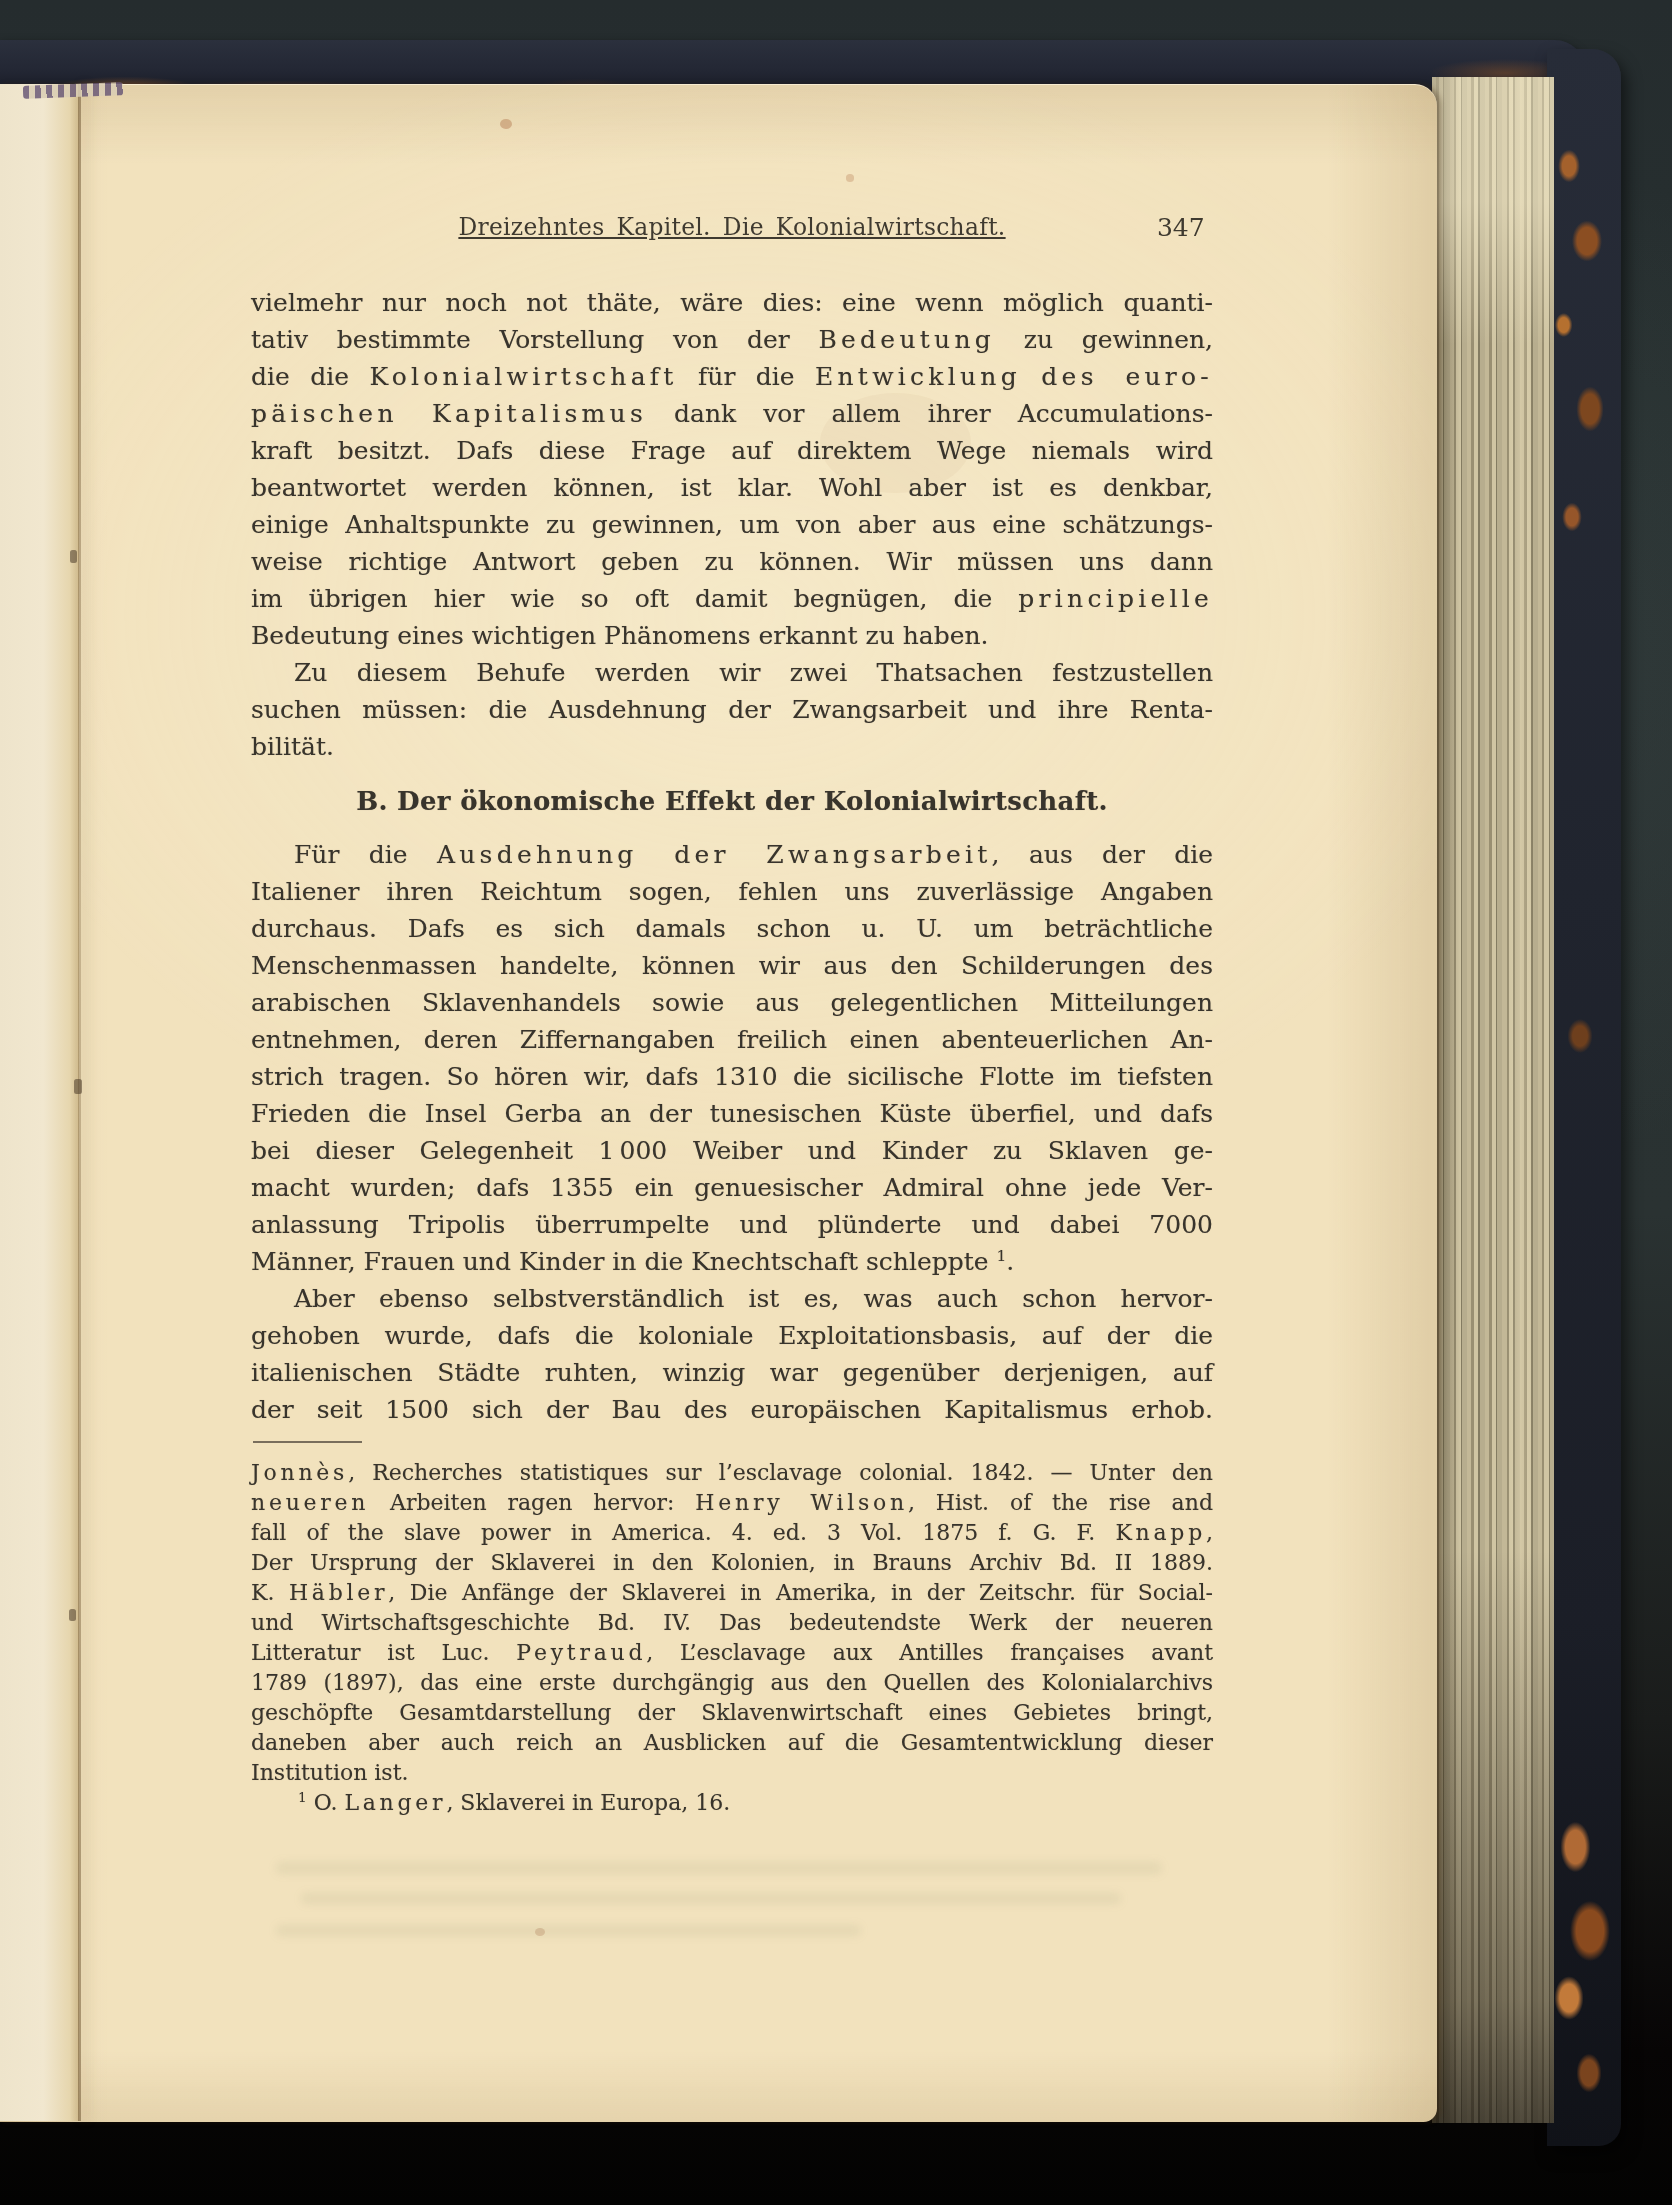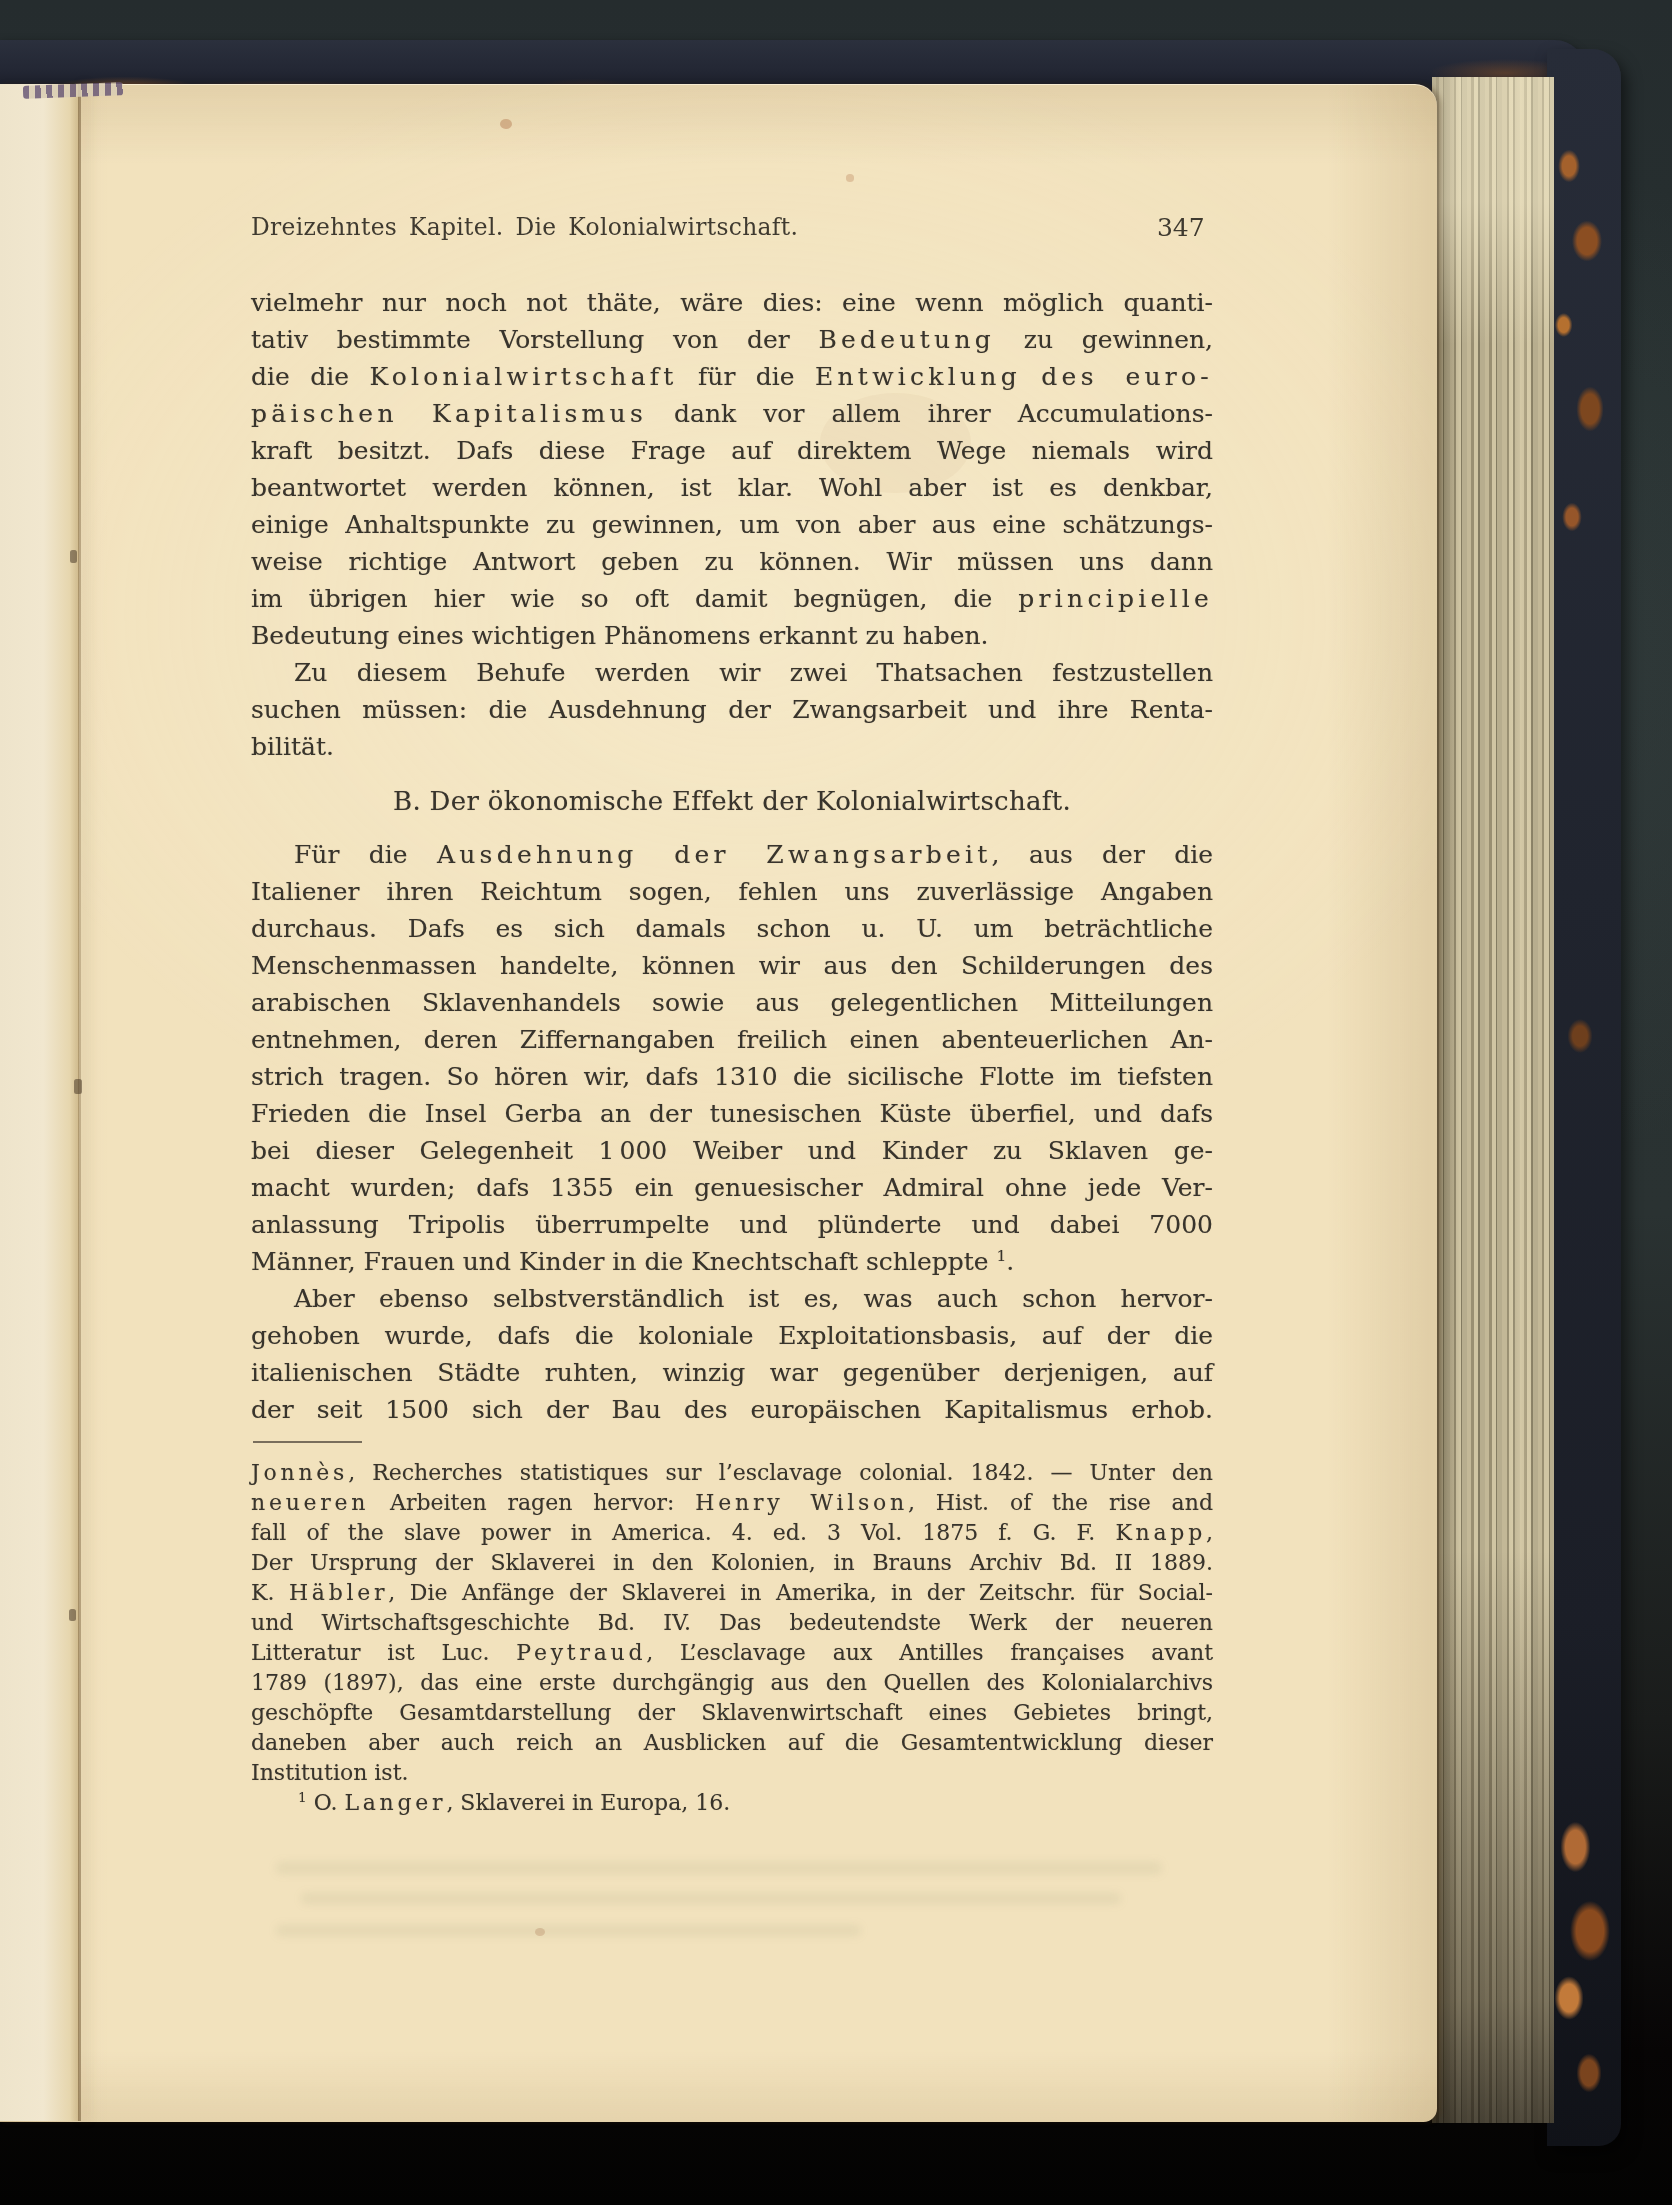--- a/index.html
+++ b/index.html
@@ -64,29 +64,29 @@
   .fold-line{position:absolute;left:78px;top:84px;width:3.3px;height:2037px;
     background:linear-gradient(180deg, rgba(110,85,50,.55), rgba(110,85,50,.30) 40%, rgba(110,85,50,.55));
     box-shadow:5px 0 11.7px rgba(120,90,50,.25);}
   .speck{position:absolute;background:#4a3b28;border-radius:2.5px;opacity:.55;}
   .stain{position:absolute;border-radius:50%;}
   .ghost{position:absolute;background:rgba(118,128,92,.10);border-radius:6.7px;filter:blur(4.2px);}
 
   
   .text-area{position:absolute;left:251px;top:211px;width:962px;color:#38342c;}
   .header-row{position:relative;height:33px;line-height:33px;font-size:23.4px;color:#3f3a30;}
-  .running-title{text-align:left;letter-spacing:0.3px;word-spacing:4.2px;}
+  .running-title{text-align:center;letter-spacing:0.3px;word-spacing:4.2px;text-decoration:underline;}
   .page-num{position:absolute;right:8.4px;top:0;font-size:25px;text-align:right;}
   .body-text{margin-top:40px;font-size:25px;text-shadow:0 0 0.8px rgba(60,50,40,.35);}
   .bline{line-height:37px;text-align:justify;text-align-last:justify;}
   .bline.end{text-align-last:left;}
   .bline.ind{text-indent:43px;}
   .sp{letter-spacing:.17em;word-spacing:.12em;}
   .sup{vertical-align:super;font-size:.62em;line-height:0;}
-  .heading{margin:17.6px 0 16px;text-align:center;font-weight:400;font-size:26px;line-height:37px;letter-spacing:0.3px;}
+  .heading{margin:17.6px 0 16px;text-align:center;font-weight:700;font-size:26px;line-height:37px;letter-spacing:0.3px;}
   .fnsep{width:109px;height:2.5px;background:#5a5144;margin:13.4px 0 15px 1.7px;opacity:.8;}
   .footnote-text{font-size:22px;text-shadow:0 0 0.8px rgba(60,50,40,.3);}
   .footnote-text .bline{line-height:30px;}
   .footnote-text .bline.ind{text-indent:47px;}
 </style>
 </head>
 <body>
 
 <div class="canvas">
   <div class="cover-top"></div>

